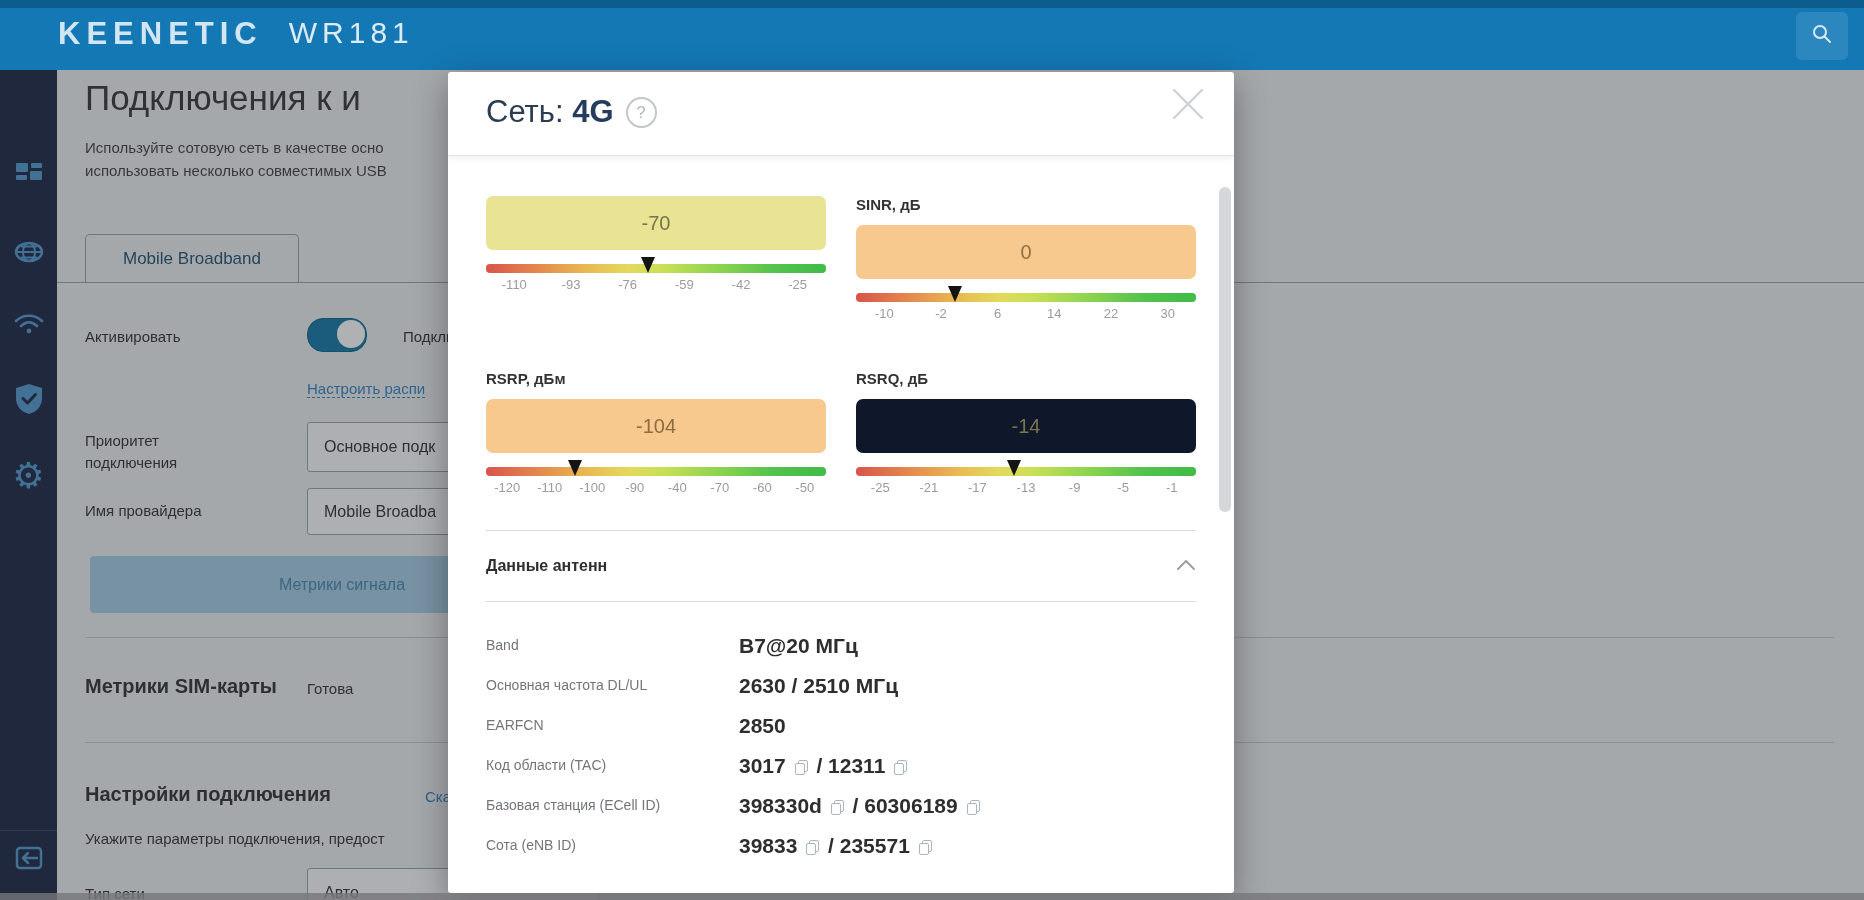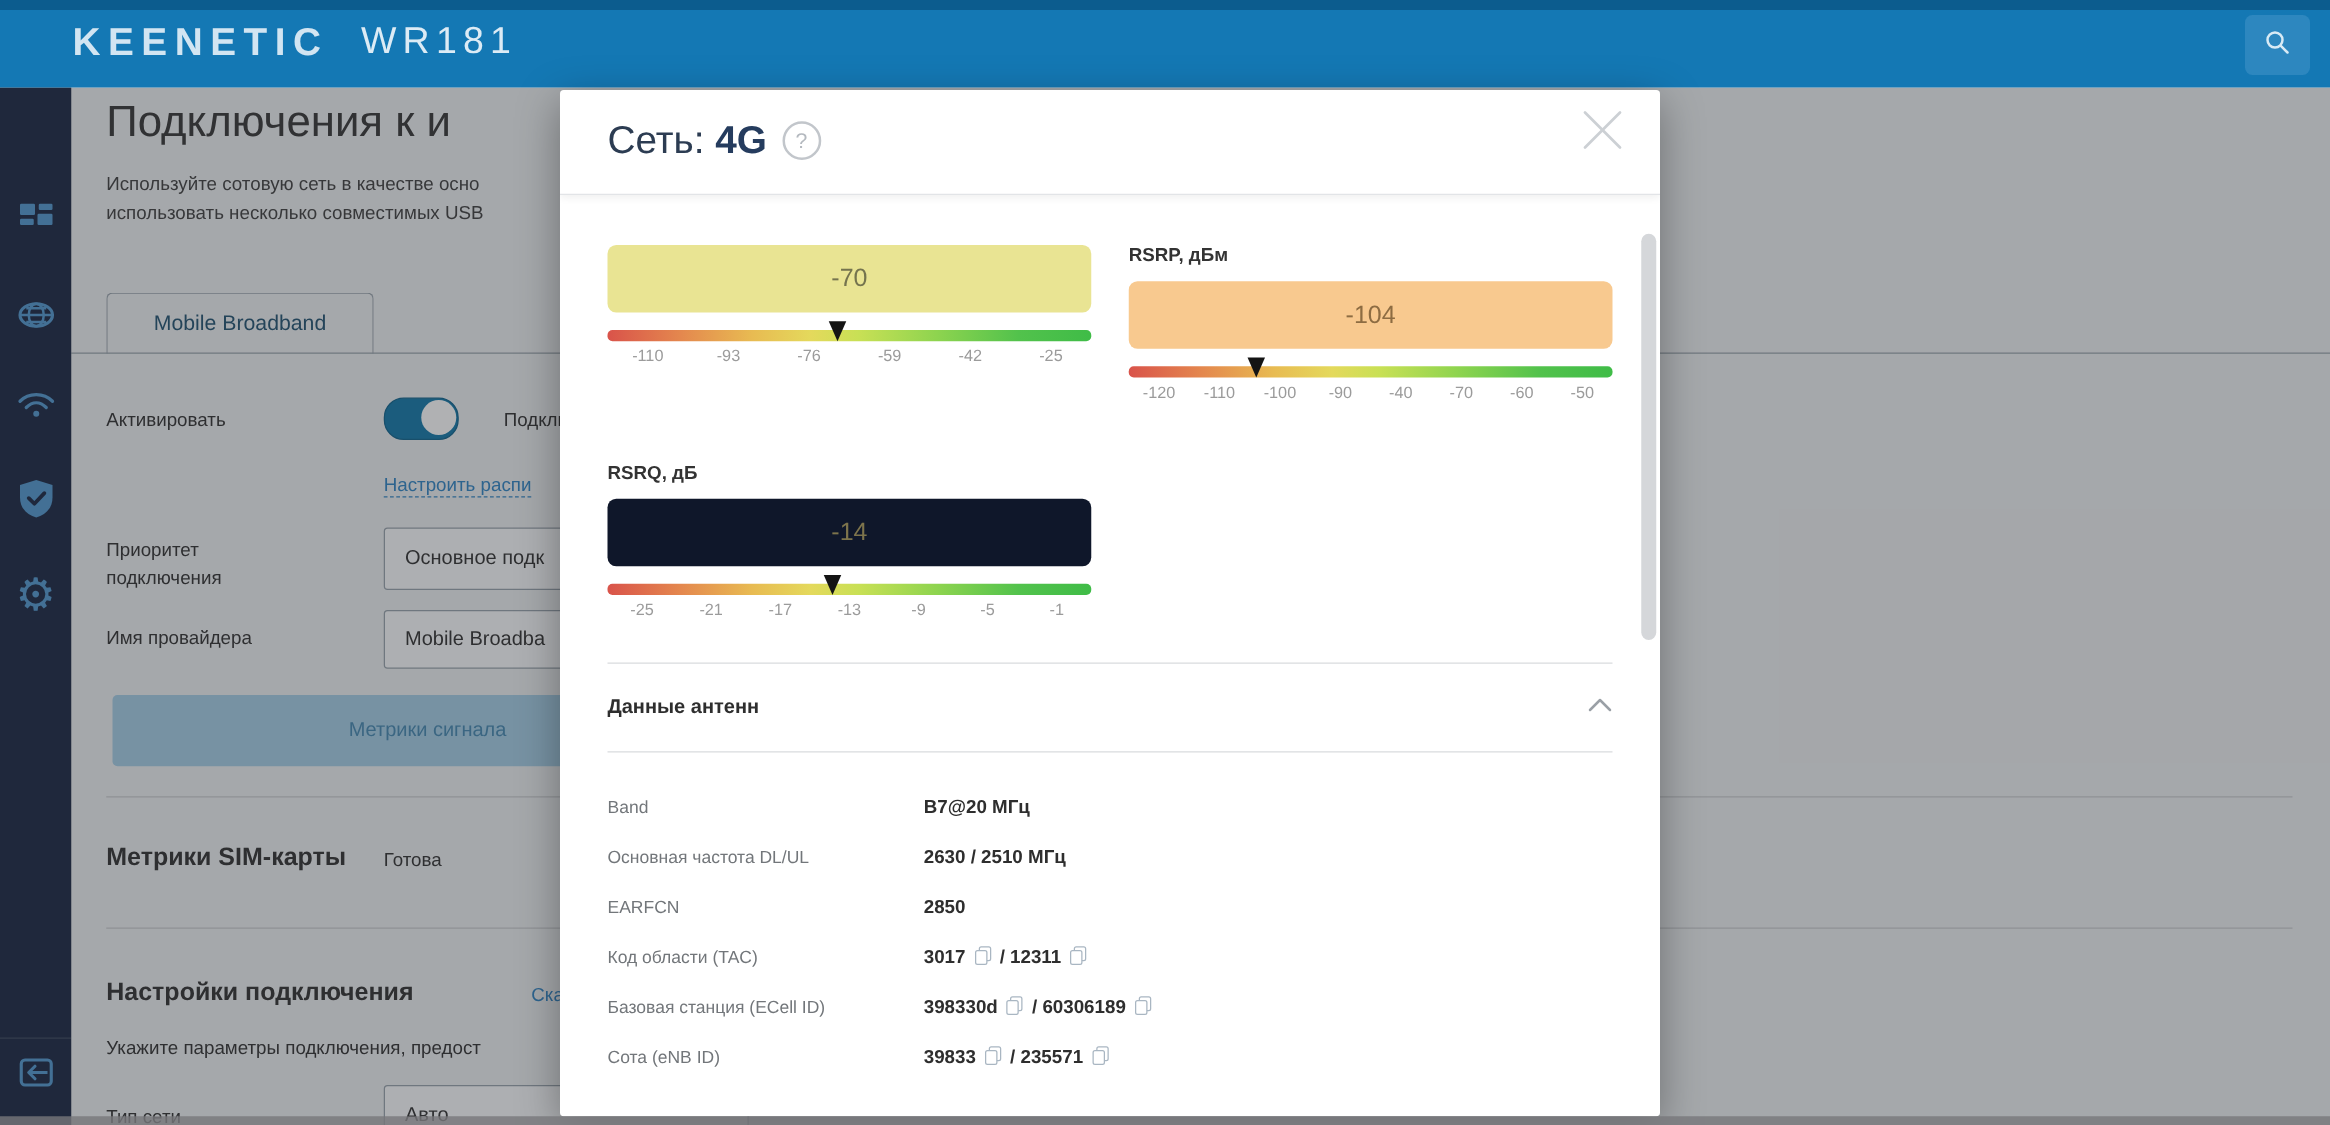--- a/index.html
+++ b/index.html
@@ -40,21 +40,21 @@
     display:flex;align-items:center;padding-left:16px;box-sizing:border-box;cursor:pointer;}
   .metrics-btn{position:absolute;left:33px;top:486px;width:504px;height:57px;background:#a3cde6;
     border:none;border-radius:4px;font-size:16px;color:#4387b0;font-family:"Liberation Sans",sans-serif;cursor:pointer;}
   .sect-title{position:absolute;font-size:20px;font-weight:700;color:#2e2e2e;}
   .divider{position:absolute;left:28px;right:30px;height:1px;background:#c9cbce;}
 
   
   .overlay{position:absolute;left:0;top:70px;right:0;bottom:0;background:rgba(47,49,54,.38);z-index:20;}
 
   
-  .modal{position:absolute;left:448px;top:72px;width:880px;height:821px;background:#fff;z-index:40;
+  .modal{position:absolute;left:448px;top:72px;width:786px;height:821px;background:#fff;z-index:40;
     border-radius:3px;box-shadow:0 10px 34px rgba(0,0,0,.35);overflow:hidden;}
   .modal-header{position:relative;height:83px;border-bottom:1px solid #e2e4e7;
     box-shadow:0 3px 6px rgba(0,0,0,.06);}
   .modal-title{position:absolute;left:38px;top:22px;font-size:31px;color:#2c3c52;}
   .modal-title b{font-weight:700;color:#253c5e;}
   .q-icon{display:inline-block;width:27px;height:27px;border:2px solid #c2c6cb;border-radius:50%;
     text-align:center;line-height:27px;font-size:17px;color:#b4b9bf;vertical-align:4px;margin-left:12px;
     font-weight:400;cursor:pointer;}
   .close-btn{position:absolute;right:26px;top:12px;width:40px;height:40px;cursor:pointer;}
 
@@ -71,21 +71,21 @@
   .g-ticks span{position:absolute;transform:translateX(-50%);font-size:13px;color:#9b9b9b;white-space:nowrap;}
 
   .hr1{margin:30px 38px 0 38px;height:1px;background:#d9dbde;border:none;}
   .ant-header{height:70px;margin:0 38px;display:flex;align-items:center;justify-content:space-between;
     border-bottom:1px solid #d9dbde;}
   .ant-title{font-size:16px;font-weight:700;color:#2e2e2e;}
   .ant-rows{padding:34px 38px 0 38px;}
   .ant-row{display:flex;margin-bottom:21px;}
   .ant-row.group-gap{margin-top:14px;}
   .ant-label{width:253px;min-width:253px;font-size:14px;line-height:19px;color:#72767a;padding-right:24px;box-sizing:border-box;}
-  .ant-value{font-size:15px;line-height:19px;color:#2e2e2e;font-weight:700;}
+  .ant-value{font-size:21px;line-height:19px;color:#2e2e2e;font-weight:700;}
   .copy-icon{position:relative;display:inline-block;width:13px;height:15px;margin:0 3px;vertical-align:-2px;cursor:pointer;}
   .copy-icon::before{content:"";position:absolute;right:0;top:0;width:8px;height:10px;
     border:1.5px solid #a9b6c2;border-radius:2px;}
   .copy-icon::after{content:"";position:absolute;left:0;bottom:0;width:8px;height:10px;
     border:1.5px solid #a9b6c2;border-radius:2px;background:#fff;}
   .vsep{font-weight:700;color:#2e2e2e;}
   .modal-scrollbar{position:absolute;right:3px;top:115px;width:12px;height:325px;background:#d5d7da;
     border-radius:6px;cursor:pointer;}
 
   .bottom-edge{position:absolute;left:0;right:0;bottom:0;height:7px;background:#77777a;opacity:.8;z-index:50;}
@@ -238,20 +238,35 @@
           <div class="g-ticks">
             <span style="left:8.33%">-110</span>
             <span style="left:25.00%">-93</span>
             <span style="left:41.67%">-76</span>
             <span style="left:58.33%">-59</span>
             <span style="left:75.00%">-42</span>
             <span style="left:91.67%">-25</span>
           </div>
         </div>
         <div class="gauge">
+          <div class="g-label">SINR, дБ</div>
+          <div class="g-bar" style="background:#f8c98f;color:#93703f">0</div>
+          <div class="g-scale">
+            <div class="g-marker" style="left:29.17%"></div>
+          </div>
+          <div class="g-ticks">
+            <span style="left:8.33%">-10</span>
+            <span style="left:25.00%">-2</span>
+            <span style="left:41.67%">6</span>
+            <span style="left:58.33%">14</span>
+            <span style="left:75.00%">22</span>
+            <span style="left:91.67%">30</span>
+          </div>
+        </div>
+        <div class="gauge">
           <div class="g-label">RSRP, дБм</div>
           <div class="g-bar" style="background:#f8c98f;color:#8d6c42">-104</div>
           <div class="g-scale">
             <div class="g-marker" style="left:26.25%"></div>
           </div>
           <div class="g-ticks">
             <span style="left:6.25%">-120</span>
             <span style="left:18.75%">-110</span>
             <span style="left:31.25%">-100</span>
             <span style="left:43.75%">-90</span>

